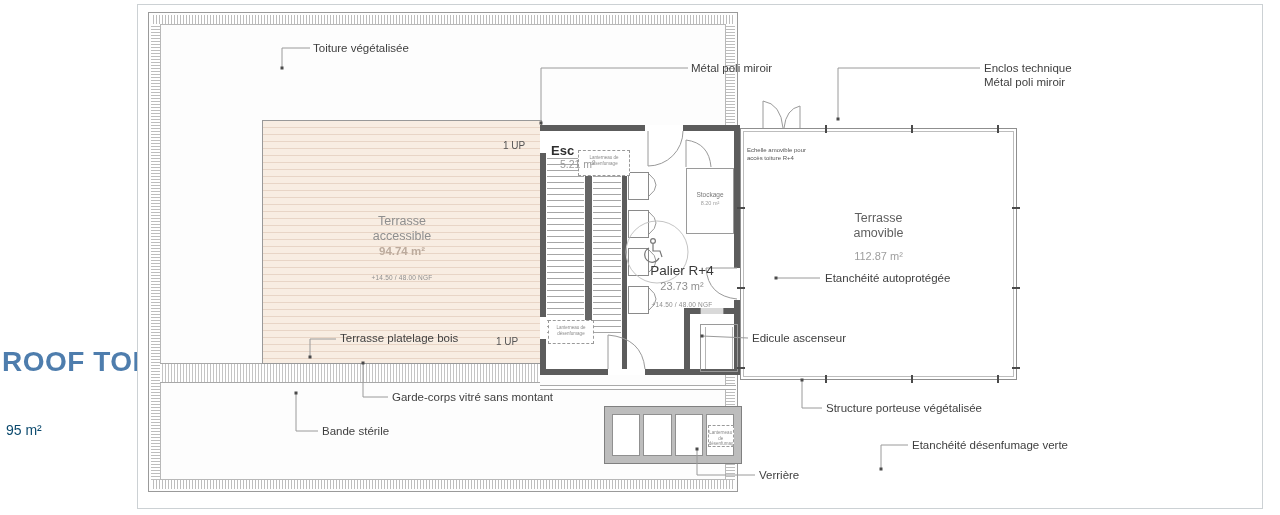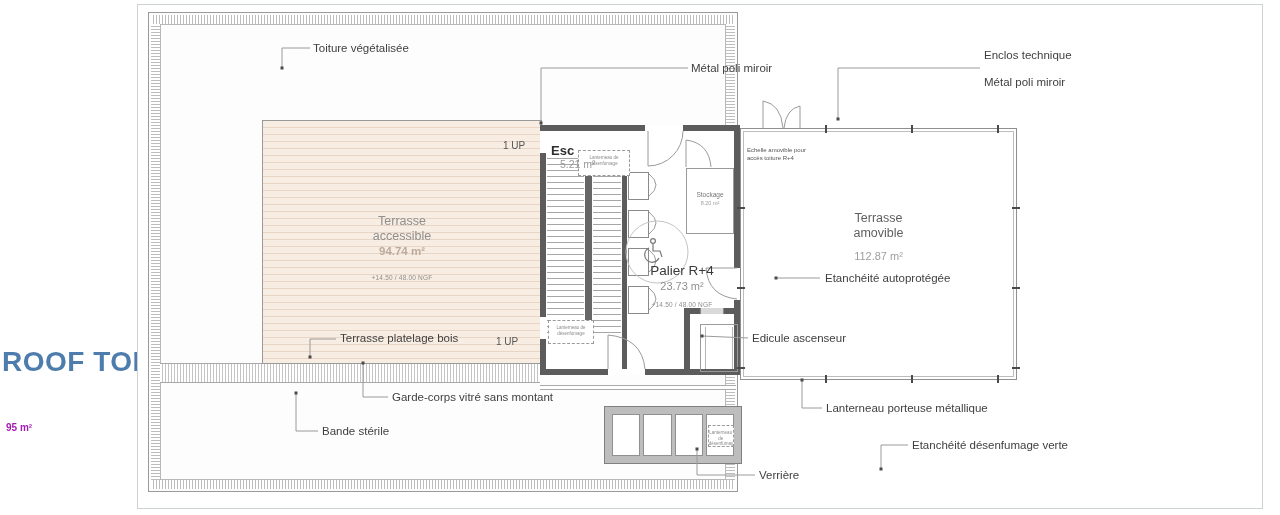--- a/index.html
+++ b/index.html
@@ -2,21 +2,21 @@
 <html><head>
 <meta charset="utf-8">
 <style>
   html,body{margin:0;padding:0;background:#fff;}
   .sheet{position:relative;width:1280px;height:515px;background:#fff;overflow:hidden;
          font-family:"Liberation Sans",sans-serif;color:#444;}
   .abs{position:absolute;}
 
   
   .page-title{left:2px;top:346px;font-size:28px;font-weight:bold;color:#4e7dad;letter-spacing:.5px;}
-  .page-area{left:6px;top:422px;font-size:10px;font-weight:bold;color:#a21caf;}
+  .page-area{left:6px;top:422px;font-size:14px;font-weight:normal;color:#0c4a6e;}
 
   
   .frame{left:137px;top:4px;width:1124px;height:503px;border:1px solid #ccd1d4;background:#fff;}
 
   
   .green-roof{left:148px;top:12px;width:588px;height:478px;border:1px solid #9a9a9a;
     background-color:#fdfdfd;
     background-image:radial-gradient(circle,#c3c3c3 .6px,transparent .7px);
     background-size:4px 4px;}
   .band-v{position:absolute;top:2px;bottom:2px;width:9px;
@@ -242,28 +242,28 @@
     <circle cx="657" cy="252" r="31" stroke="#c4c4c4" fill="none"></circle>
     <g stroke="#777" fill="none" stroke-width="1.2">
       <circle cx="653" cy="241" r="2.4"></circle>
       <path d="M653,244 L653,251 L660,251 L662,257"></path>
       <path d="M649,248 A7.5,7.5 0 1 0 659,258"></path>
     </g>
   </svg>
 
   <div class="lbl" style="left:313px;top:41px">Toiture végétalisée</div>
   <div class="lbl" style="left:691px;top:61px">Métal poli miroir</div>
-  <div class="lbl" style="left:984px;top:48px">Enclos technique</div>
+  <div class="lbl" style="left:984px;top:61px">Enclos technique</div>
   <div class="lbl" style="left:984px;top:75px">Métal poli miroir</div>
   <div class="lbl" style="left:825px;top:271px">Etanchéité autoprotégée</div>
   <div class="lbl" style="left:752px;top:331px">Edicule ascenseur</div>
   <div class="lbl" style="left:340px;top:331px">Terrasse platelage bois</div>
   <div class="lbl" style="left:392px;top:390px">Garde-corps vitré sans montant</div>
   <div class="lbl" style="left:322px;top:424px">Bande stérile</div>
-  <div class="lbl" style="left:826px;top:401px">Lanterneau porteuse métallique</div>
+  <div class="lbl" style="left:826px;top:401px">Structure porteuse végétalisée</div>
   <div class="lbl" style="left:912px;top:438px">Etanchéité désenfumage verte</div>
   <div class="lbl" style="left:759px;top:468px">Verrière</div>
 
   <div class="lbl-sm" style="left:747px;top:147px">Echelle amovible pour</div>
   <div class="lbl-sm" style="left:747px;top:155px">accès toiture R+4</div>
 
   <div class="up-lbl" style="left:503px;top:140px">1 UP</div>
   <div class="up-lbl" style="left:496px;top:336px">1 UP</div>
 
   <div class="abs room-esc-name">Esc</div>

